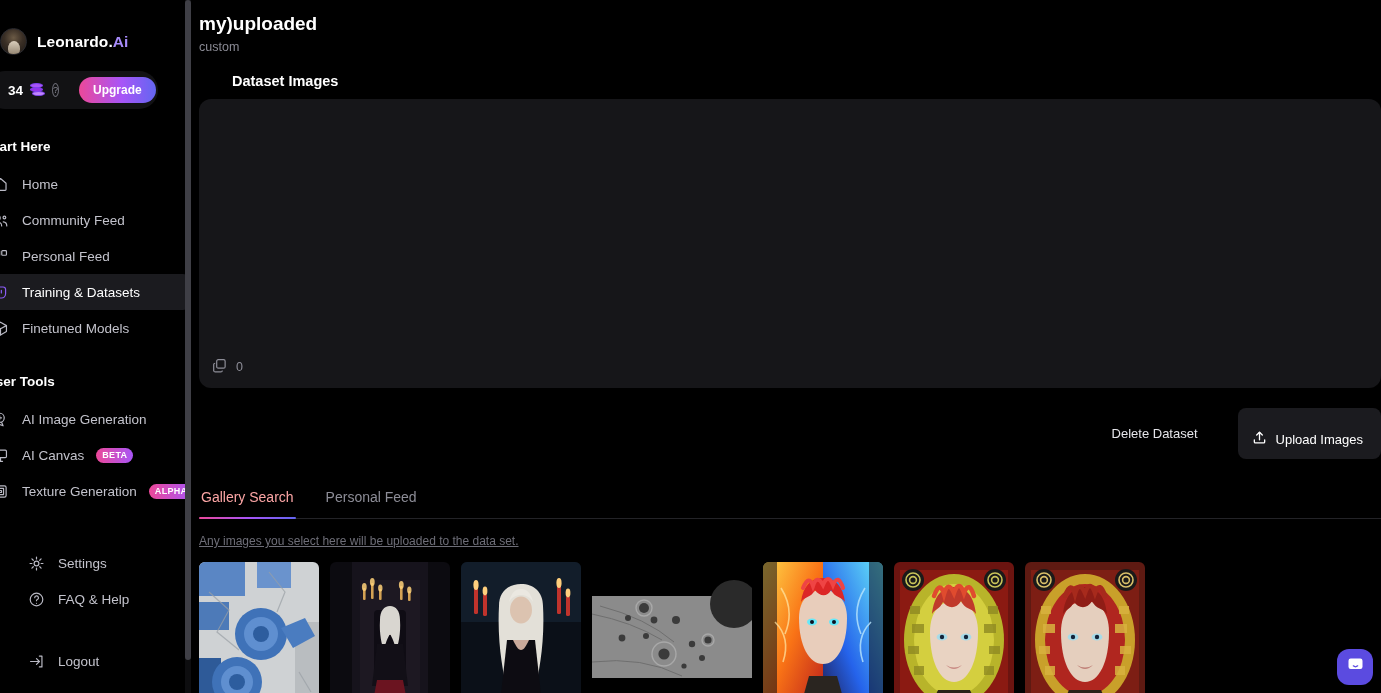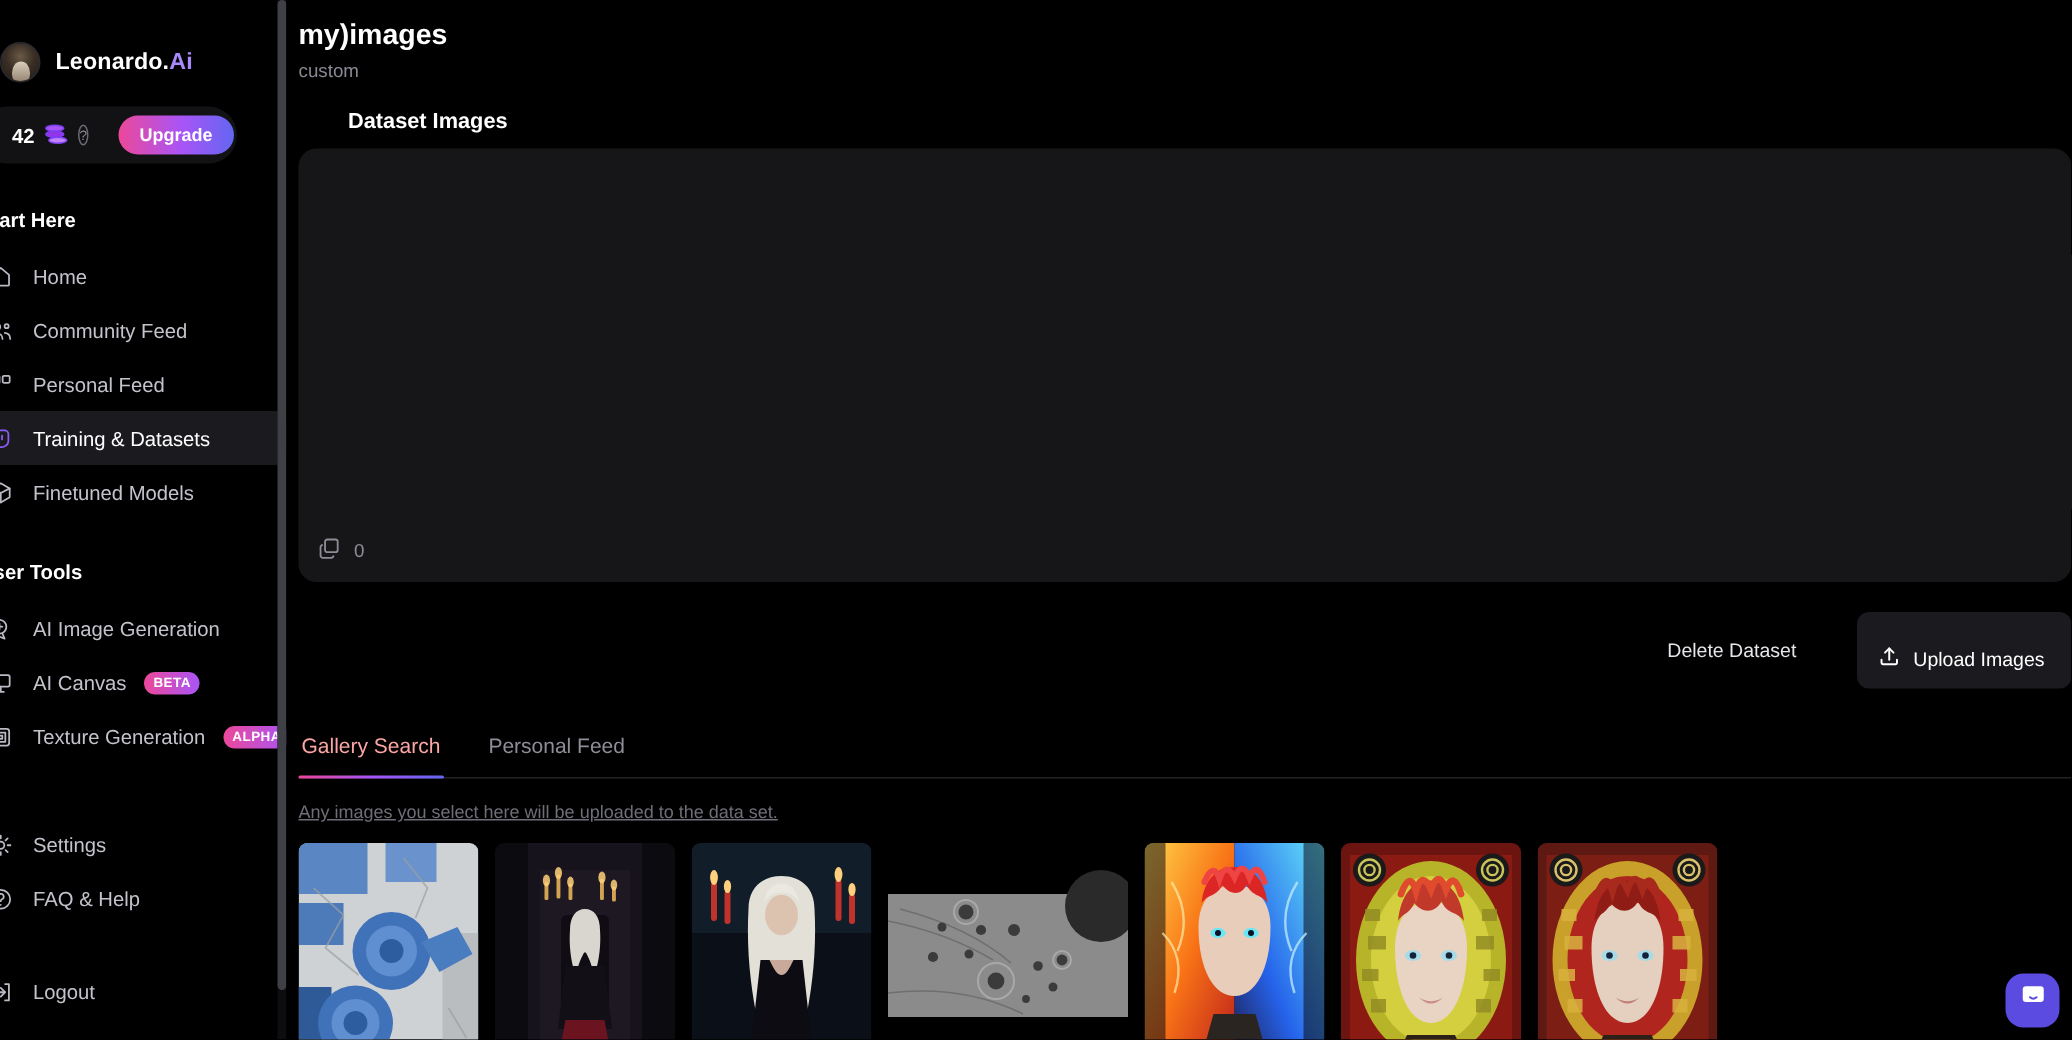--- a/index.html
+++ b/index.html
@@ -193,21 +193,21 @@
   <aside class="sidebar">
 
     <div class="brand">
       <div class="avatar"></div>
       <div class="brand-name">
         <span>Leonardo.</span><span class="ai">Ai</span>
       </div>
     </div>
 
     <div class="credits">
-      <span class="credit-num">42</span>
+      <span class="credit-num">34</span>
       <span class="coin">
           <i></i>
           <i></i>
           <i></i>
         </span>
       <span class="help-circle">?</span>
       <span class="vdiv"></span>
       <button class="upgrade">Upgrade</button>
     </div>
 
@@ -289,21 +289,21 @@
               <svg width="17" height="17" viewBox="0 0 20 20" fill="none" stroke="currentColor" stroke-width="1.4" stroke-linecap="round" stroke-linejoin="round">
                 <rect x="3.4" y="3.4" width="13.2" height="13.2" rx="2"></rect>
                 <path d="M6.4 6.4h7.2v7.2H6.4z"></path>
                 <path d="M8.8 8.8h2.4v2.4H8.8z"></path>
               </svg>
             </span>
             <span class="lbl">Texture Generation</span>
             <span class="badge">ALPHA</span>
           </div>
         </div>
-        <div class="nav-section" style="margin-top: 36px;">
+        <div class="nav-section" style="margin-top: 36px; margin-left: 36px;">
           <div class="nav-item">
             <span class="ico">
               <svg width="17" height="17" viewBox="0 0 20 20" fill="none" stroke="currentColor" stroke-width="1.4" stroke-linecap="round" stroke-linejoin="round">
                 <circle cx="10" cy="10" r="2.8"></circle>
                 <path d="M10 2.4v2.2M10 15.4v2.2M17.6 10h-2.2M4.6 10H2.4M15.4 4.6l-1.6 1.6M6.2 13.8l-1.6 1.6M15.4 15.4l-1.6-1.6M6.2 6.2 4.6 4.6"></path>
               </svg>
             </span>
             <span class="lbl">Settings</span>
           </div>
           <div class="nav-item">
@@ -330,21 +330,21 @@
         </div>
       </div>
 
     <div class="sb-scroll">
       <div class="sb-thumb"></div>
     </div>
   </aside>
 
   <main class="main">
 
-    <h1 class="page-title">my)images</h1>
+    <h1 class="page-title">my)uploaded</h1>
     <div class="page-sub">custom</div>
 
     <h2 class="section-title">Dataset Images</h2>
 
     <div class="dropzone">
       <div class="dz-count">
         <span>
           <svg width="15" height="15" viewBox="0 0 16 16" fill="none" stroke="#8d8d97" stroke-width="1.3">
             <rect x="5" y="1.8" width="9" height="9" rx="1.6"></rect>
             <path d="M11 13.2a1.6 1.6 0 0 1-1.6 1.6H3.4a1.6 1.6 0 0 1-1.6-1.6V7.2a1.6 1.6 0 0 1 1.6-1.6"></path>

